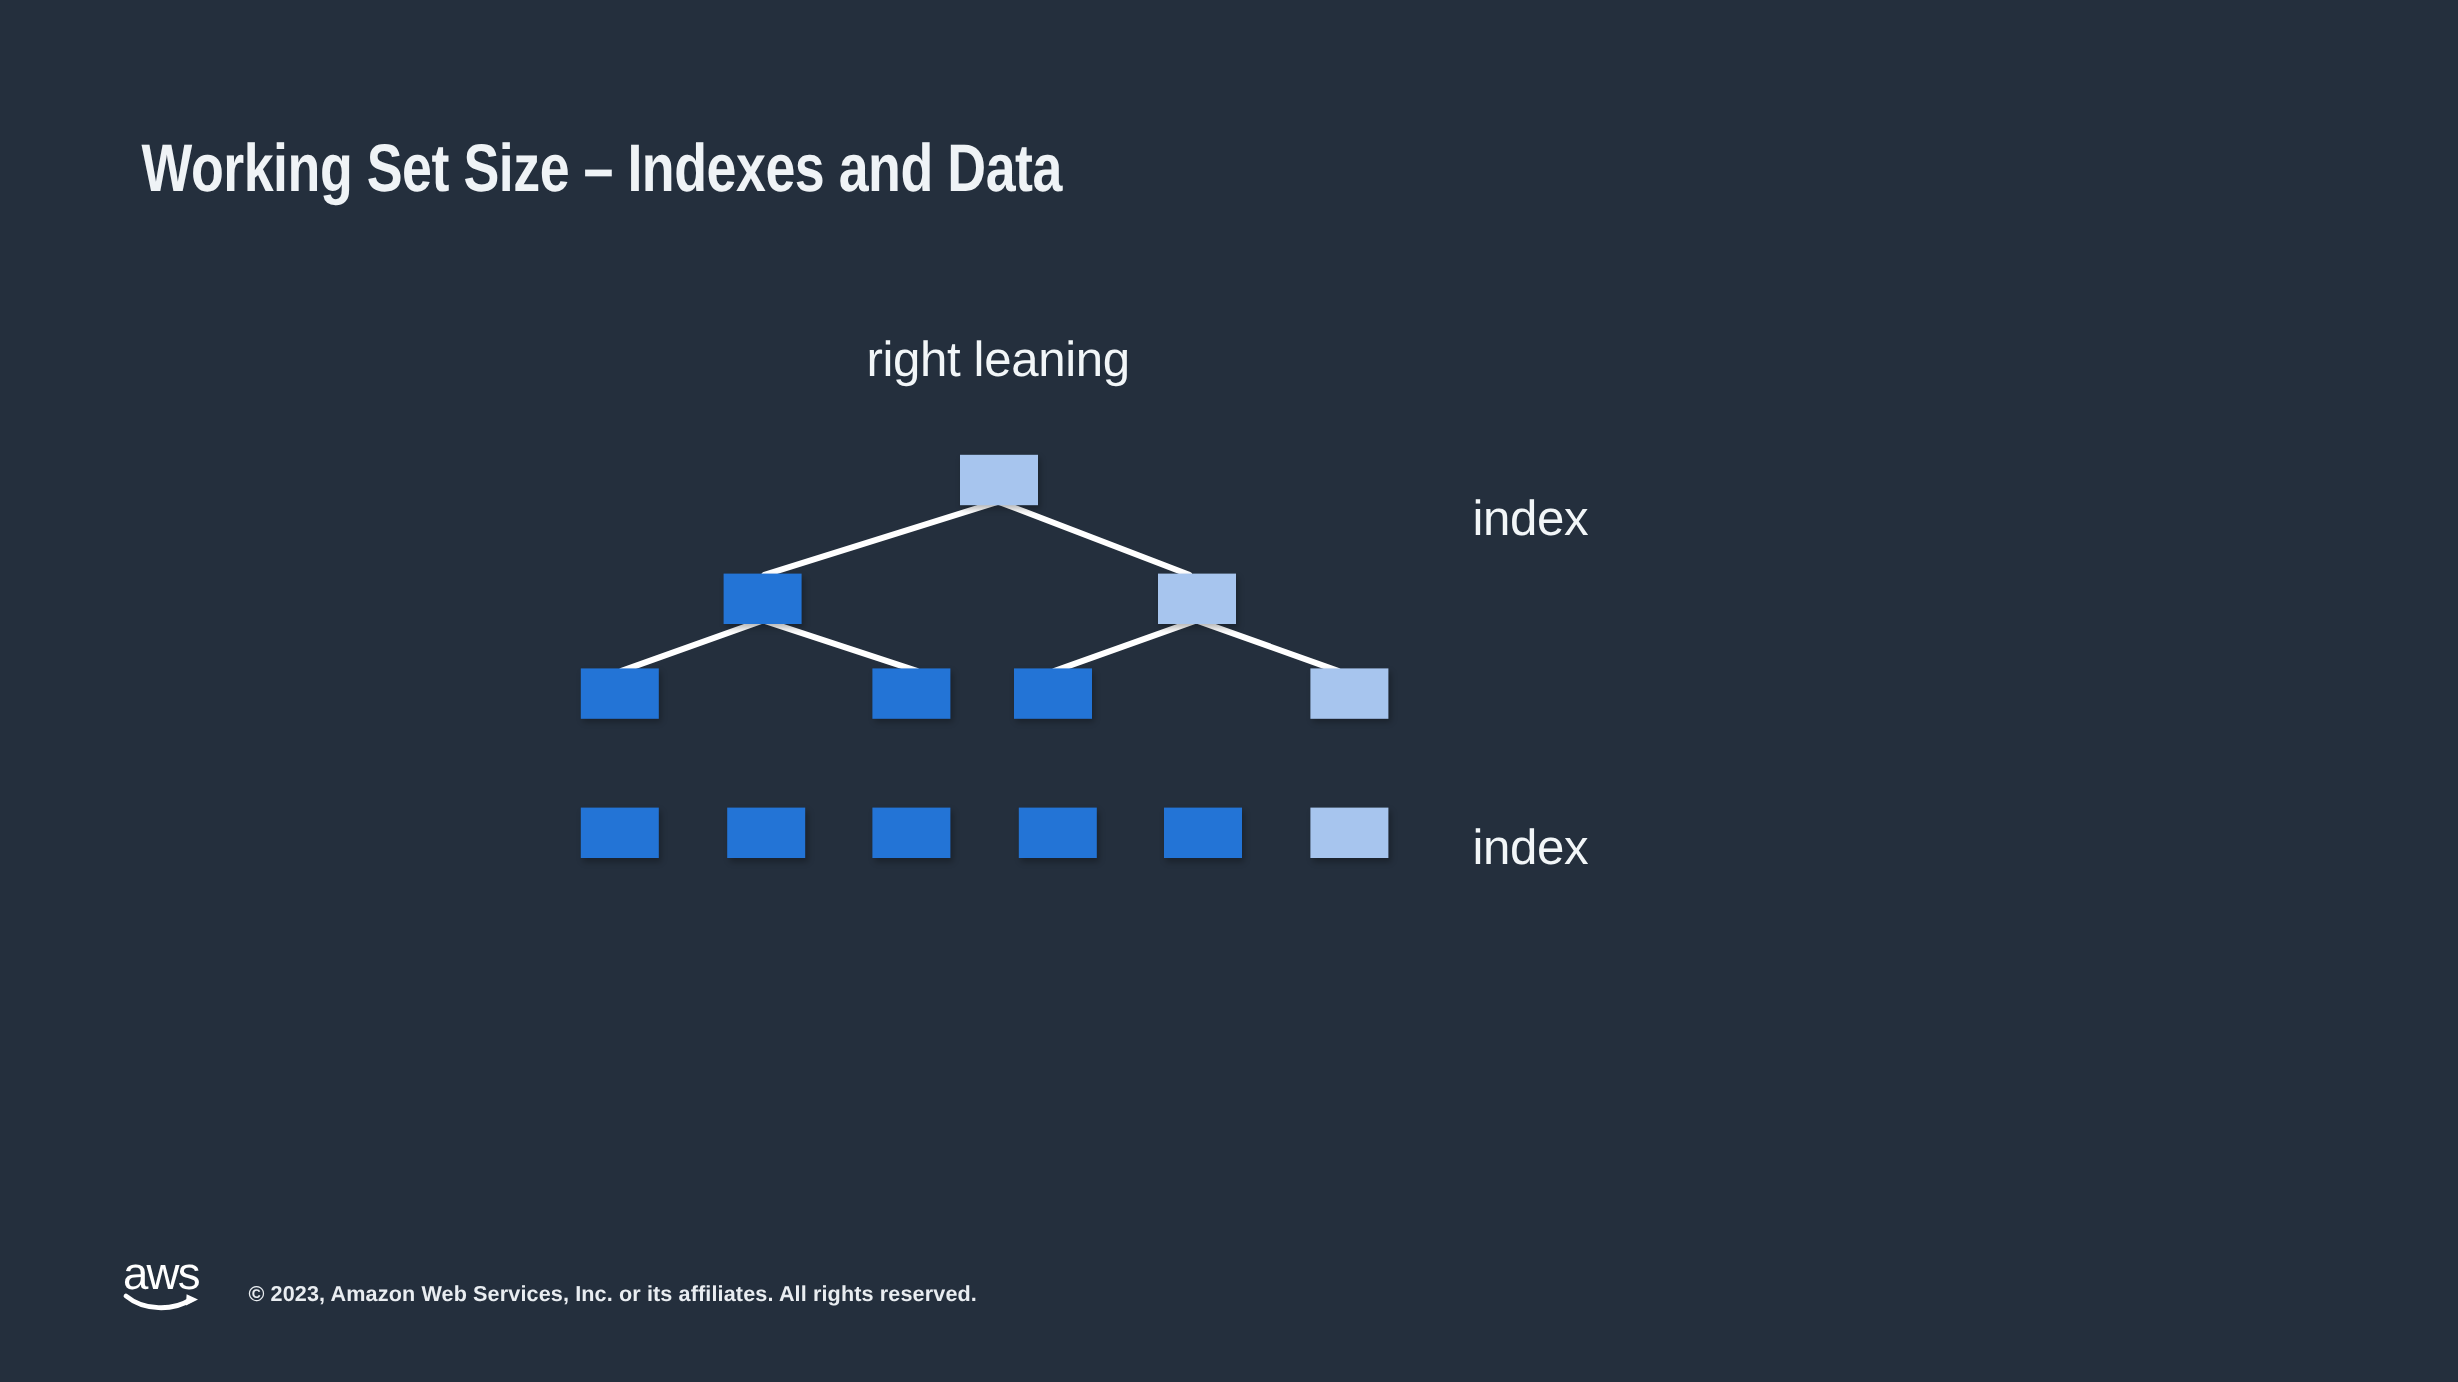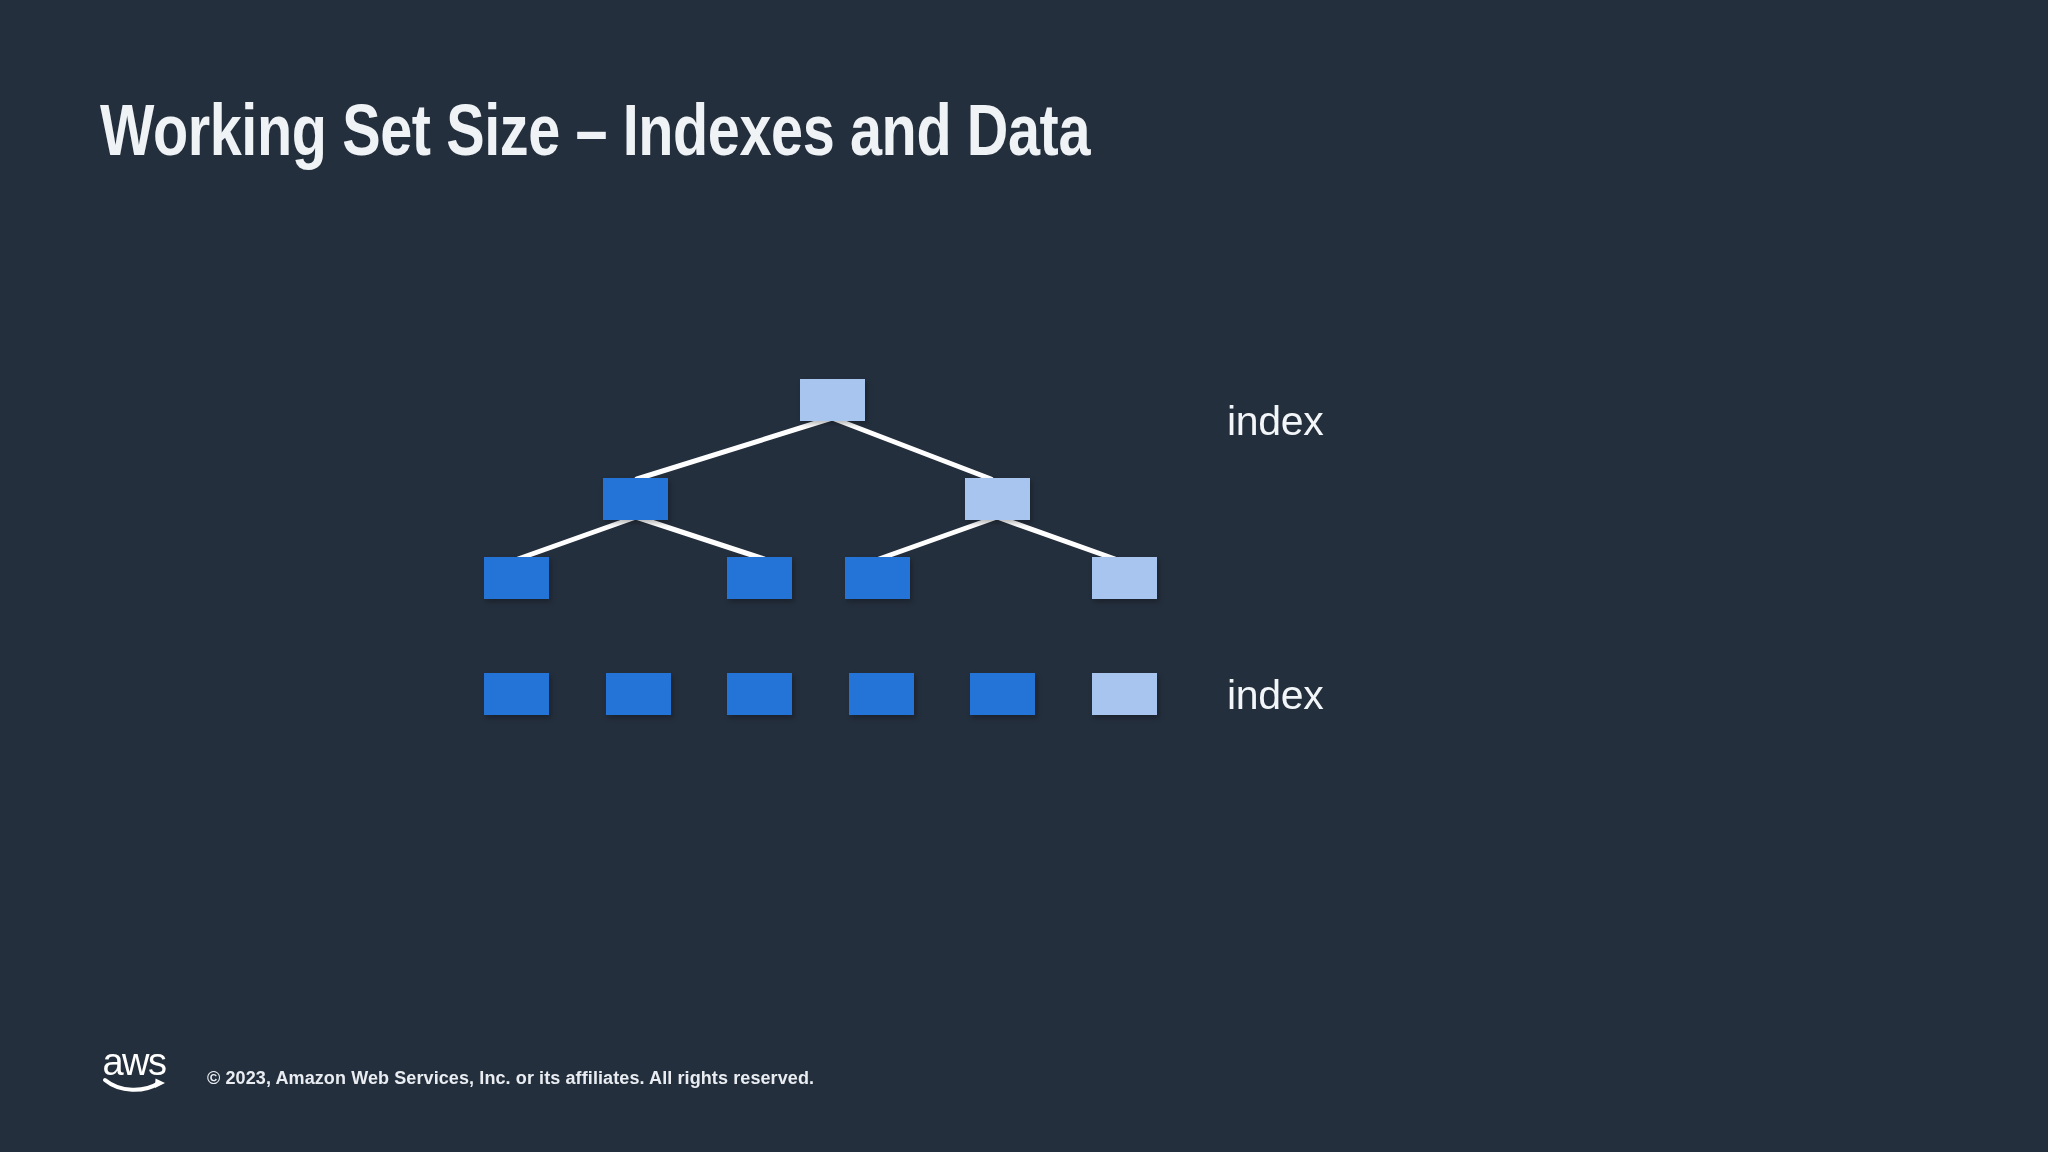--- a/index.html
+++ b/index.html
@@ -22,22 +22,22 @@
   .slide {
     position: relative;
     width: 2048px;
     height: 1152px;
     background: var(--bg);
   }
   .title {
     position: absolute;
     left: 100px;
     top: 94px;
-    margin: 0;
-    font-size: 72px;
+    margin: 18px;
+    font-size: 56px;
     font-weight: 700;
     line-height: 1;
     color: var(--title-text);
     white-space: nowrap;
   }
   .title .condense {
     display: inline-block;
     transform: scaleX(0.80);
     transform-origin: 0 50%;
     letter-spacing: -0.5px;
@@ -64,20 +64,21 @@
   }
   .node.dark  { background: var(--node-dark); }
   .node.light { background: var(--node-light); }
   .side-label {
     position: absolute;
     font-size: 41px;
     font-weight: 400;
     color: var(--body-text);
     letter-spacing: -0.3px;
     white-space: nowrap;
+    margin-top: 11px;
   }
   .side-label.index { left: 1227px; top: 398px; }
   .side-label.heap  { left: 1227px; top: 672px; }
   .footer {
     position: absolute;
     left: 0;
     bottom: 0;
     width: 100%;
     height: 110px;
   }
@@ -112,20 +113,21 @@
     white-space: nowrap;
   }
 </style>
 </head>
 <body>
 
 <div class="slide">
 
   <h1 class="title"><span class="condense">Working Set Size – Indexes and Data</span></h1>
 
+  <div class="caption">right leaning</div>
 
   <svg id="edges-svg" class="edges" width="2048" height="1152">
       <line x1="832" y1="418" x2="637" y2="479" stroke="#ffffff" stroke-width="5" stroke-linecap="round"></line>
       <line x1="832" y1="418" x2="991" y2="479" stroke="#ffffff" stroke-width="5" stroke-linecap="round"></line>
       <line x1="636" y1="517" x2="518" y2="559" stroke="#ffffff" stroke-width="5" stroke-linecap="round"></line>
       <line x1="636" y1="517" x2="764" y2="559" stroke="#ffffff" stroke-width="5" stroke-linecap="round"></line>
       <line x1="997" y1="517" x2="879" y2="559" stroke="#ffffff" stroke-width="5" stroke-linecap="round"></line>
       <line x1="997" y1="517" x2="1115" y2="559" stroke="#ffffff" stroke-width="5" stroke-linecap="round"></line>
     </svg>
 

